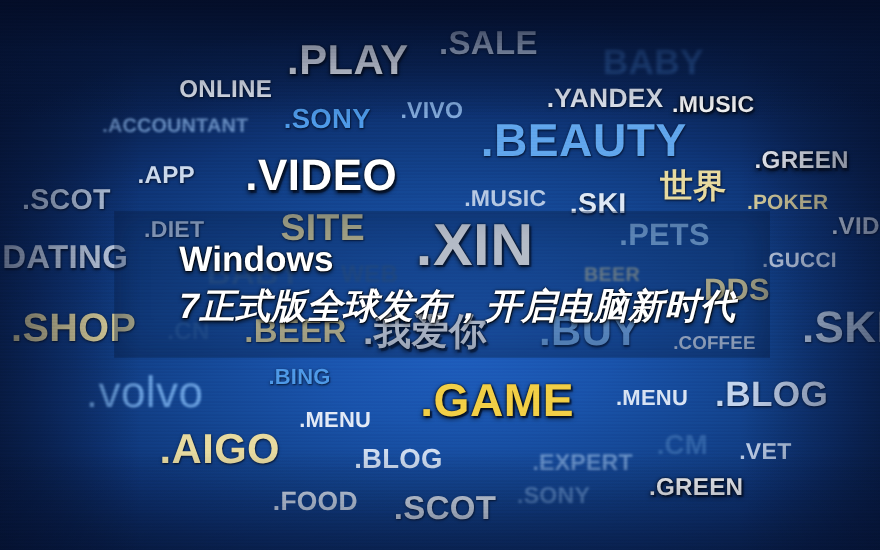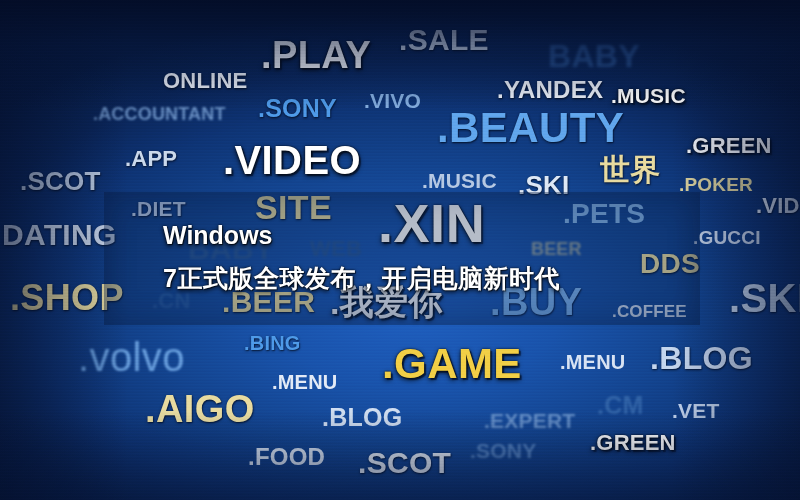--- a/index.html
+++ b/index.html
@@ -45,26 +45,26 @@
     width: 596px; height: 133px;
     background: rgba(10,32,74,0.30);
     box-shadow: inset 0 0 30px rgba(8,26,62,0.35);
   }
   #caption {
     position: absolute;
     left: 163px; top: 214px;
     width: 520px;
     color: #ffffff;
     font-weight: 700;
-    font-size: 25px;
+    font-size: 32px;
     line-height: 43px;
     text-shadow: 0 2px 4px rgba(0,0,0,0.85), 0 0 2px rgba(0,0,0,0.9), 1px 1px 0 rgba(0,0,0,0.5);
     user-select: none;
   }
-  #caption .l2 { display: block; letter-spacing: 0.5px; }
+  #caption .l2 { display: block; letter-spacing: 0.5px; font-style: italic; }
 </style>
 </head>
 <body>
 
 <div id="stage">
 
   <div id="words-layer">
       <div class="w" style="left: 261px; top: 36px; font-size: 38px; color: rgb(242, 245, 251); font-weight: 800; opacity: 1; text-shadow: rgba(0, 0, 0, 0.8) 0px 2px 5px, rgba(0, 0, 0, 0.85) 0px 0px 2px, rgba(4, 18, 48, 0.65) 2px 2px 1px;">.PLAY</div>
       <div class="w" style="left: 399px; top: 25px; font-size: 30px; color: rgb(198, 210, 230); font-weight: 800; opacity: 0.95; filter: blur(0.3px); text-shadow: rgba(0, 0, 0, 0.55) 0px 1px 3px, rgba(4, 18, 48, 0.45) 1px 1px 1px;">.SALE</div>
       <div class="w" style="left: 548px; top: 40px; font-size: 32px; color: rgb(46, 92, 158); font-weight: 800; opacity: 0.7; filter: blur(1.4px); text-shadow: none;">BABY</div>

